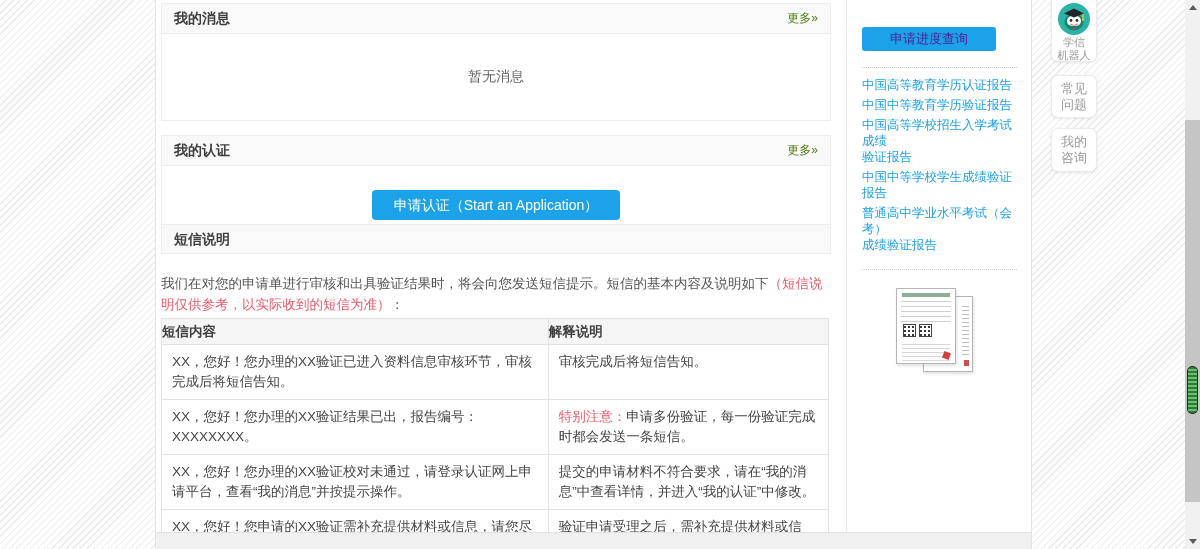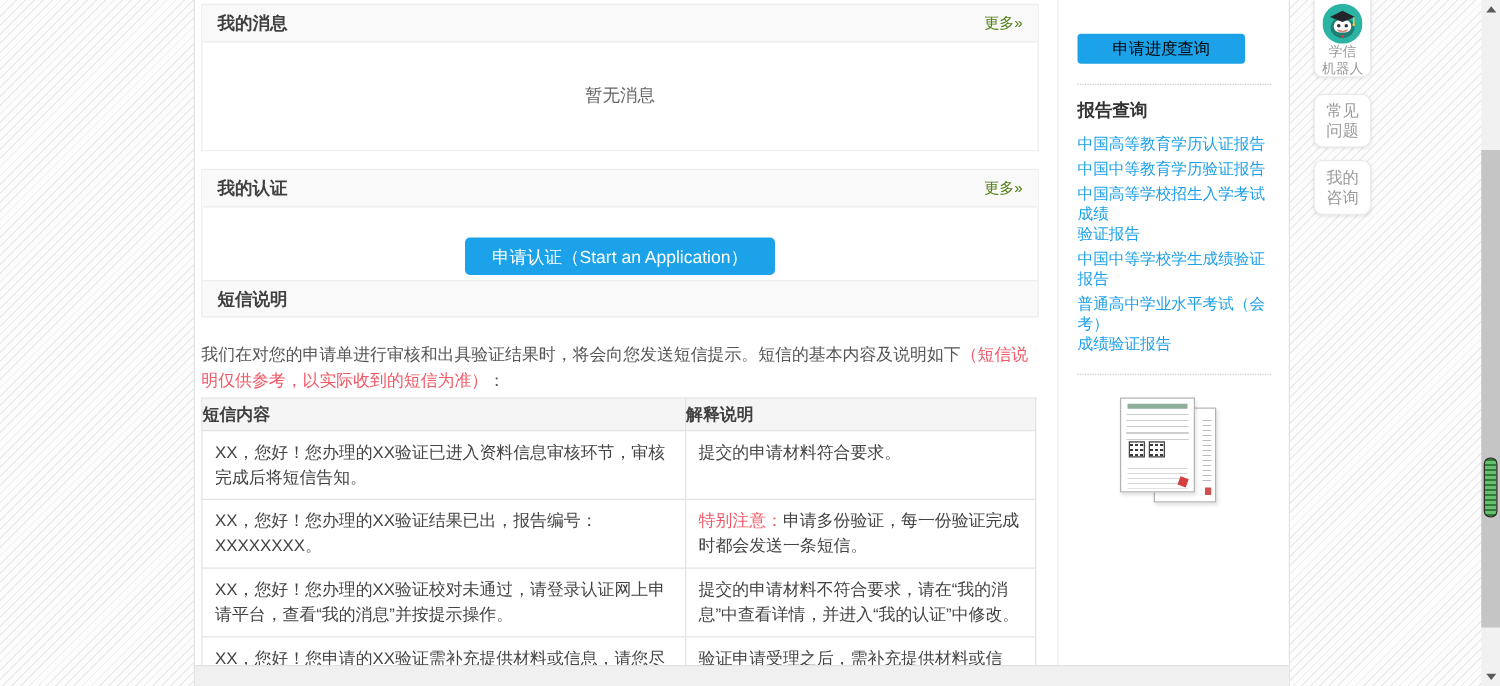--- a/index.html
+++ b/index.html
@@ -48,21 +48,21 @@
   .sms-table { position:absolute; top:318px; left:0; width:668px; border-collapse:collapse; table-layout:fixed; }
   .sms-table th, .sms-table td { border:1px solid #e3e3e3; font-size:13.5px; color:#444; }
   .sms-table th { background:#f5f5f5; font-weight:bold; text-align:left; height:26px; color:#404040; }
   .sms-table td { padding:7px 10px; line-height:20px; vertical-align:top; background:#fff; }
   .col-content { width:58%; }
 
   
   .sidebar { position:absolute; left:706px; top:0; width:160px; }
   .progress-btn {
     display:block; margin-top:27px; width:134px; height:24px; line-height:24px; text-align:center;
-    background:#1ca2e8; color:#000000; font-size:13px; border:none; border-radius:3px; cursor:pointer;
+    background:#1ca2e8; color:#4c1d95; font-size:13px; border:none; border-radius:3px; cursor:pointer;
   }
   .dotted-hr { border:none; border-top:1px dotted #ccc; margin:16px 0 0 0; width:155px; }
   .report-title { margin-top:12px; font-size:14px; font-weight:bold; color:#333; }
   .report-links { margin-top:9px; }
   .report-links a {
     display:block; font-size:12.5px; color:#1c9fe8; text-decoration:none; cursor:pointer;
     line-height:16px; margin-bottom:4px; white-space:pre-line;
   }
   .cert-wrap { position:relative; width:92px; height:92px; margin:17px auto 0 auto; }
   .doc { position:absolute; background:#fff; border:1px solid #b5b5b5; box-shadow:1px 2px 3px rgba(0,0,0,.12); }
@@ -154,21 +154,21 @@
       <table class="sms-table">
         <thead>
           <tr>
             <th class="col-content">短信内容</th>
             <th>解释说明</th>
           </tr>
         </thead>
         <tbody>
           <tr>
             <td>XX，您好！您办理的XX验证已进入资料信息审核环节，审核完成后将短信告知。</td>
-            <td>提交的申请材料符合要求。</td>
+            <td>审核完成后将短信告知。</td>
           </tr>
           <tr>
             <td>XX，您好！您办理的XX验证结果已出，报告编号：XXXXXXXX。</td>
             <td><span class="red-text">特别注意：</span><span>申请多份验证，每一份验证完成时都会发送一条短信。</span></td>
           </tr>
           <tr>
             <td>XX，您好！您办理的XX验证校对未通过，请登录认证网上申请平台，查看“我的消息”并按提示操作。</td>
             <td>提交的申请材料不符合要求，请在“我的消息”中查看详情，并进入“我的认证”中修改。</td>
           </tr>
           <tr>
@@ -178,21 +178,20 @@
         </tbody>
       </table>
 
     </div>
 
     <div class="v-divider"></div>
 
     <aside class="sidebar">
       <button class="progress-btn">申请进度查询</button>
       <hr class="dotted-hr">
-      <div class="report-title">报告查询</div>
       <div class="report-links">
         <a>中国高等教育学历认证报告</a>
         <a>中国中等教育学历验证报告</a>
         <a>中国高等学校招生入学考试成绩
 验证报告</a>
         <a>中国中等学校学生成绩验证报告</a>
         <a>普通高中学业水平考试（会考）
 成绩验证报告</a>
       </div>
       <hr class="dotted-hr">

